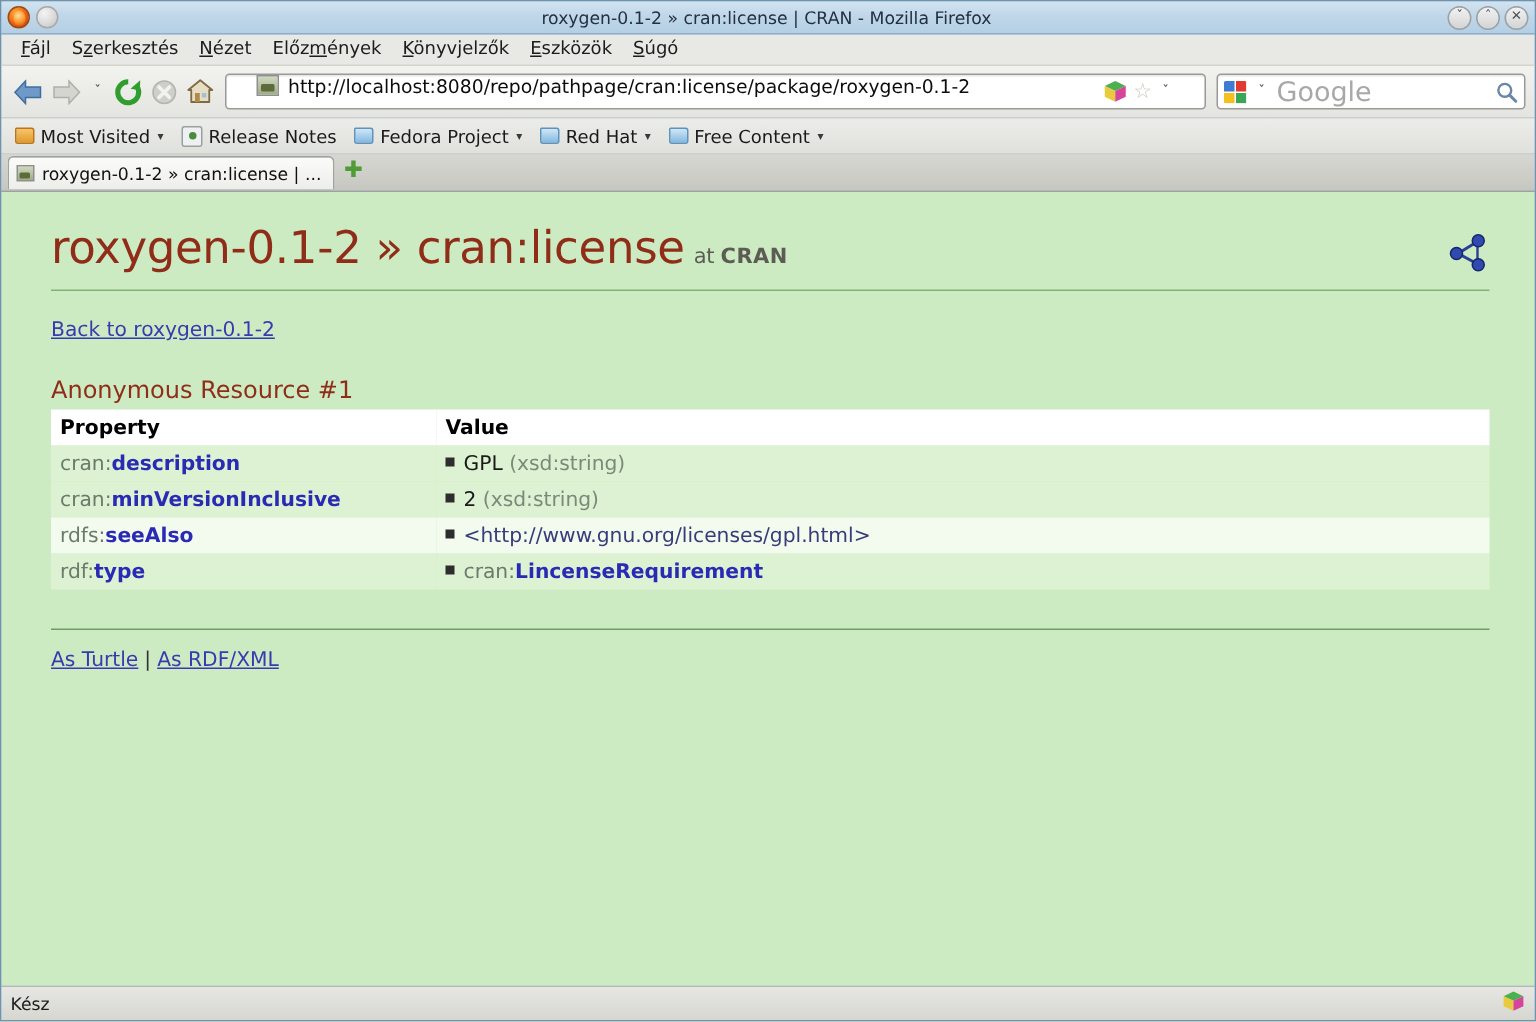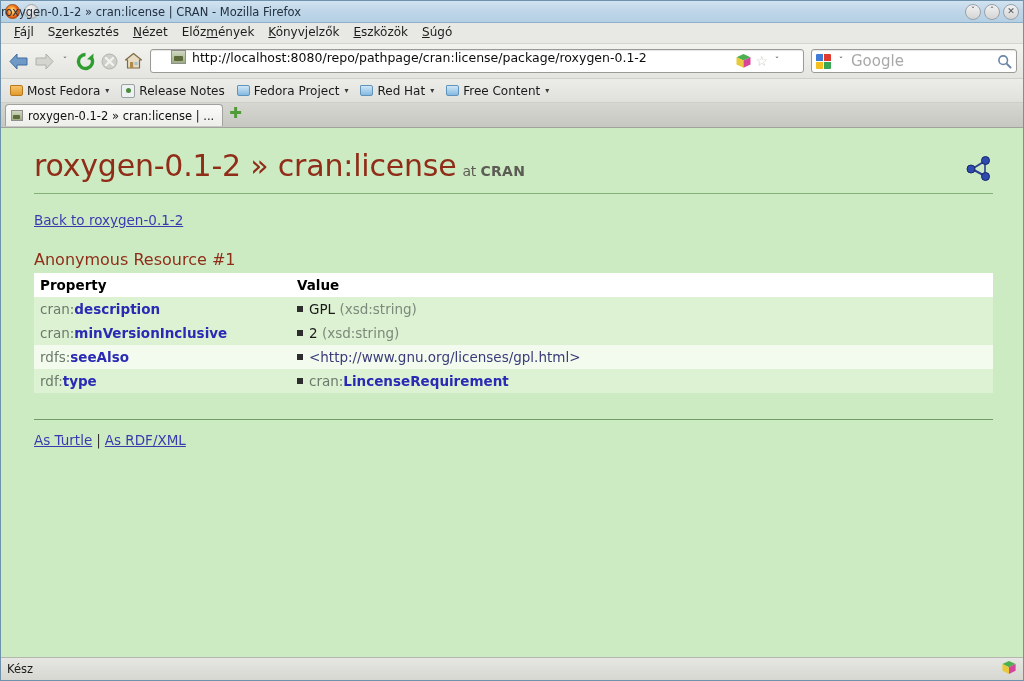--- a/index.html
+++ b/index.html
@@ -53,21 +53,21 @@
     background: radial-gradient(circle at 40% 35%, #ffe0a0 0%, #ff9b2e 50%, #d4500e 100%);
   }
   .tb-dot {
     width: 15px; height: 15px; border-radius: 50%;
     background: radial-gradient(circle at 35% 30%, #f4f4f4 0%, #d8d8d8 60%, #bcbcbc 100%);
     border: 1px solid #a8a8a8; box-sizing: border-box;
   }
   .titlebar-title {
     position: absolute;
     left: 0; right: 2px;
-    text-align: left;
+    text-align: center;
     font-size: 11.5px;
     color: #223040;
     pointer-events: none;
   }
   .tb-right {
     margin-left: auto;
     display: flex;
     align-items: center;
     gap: 3px;
     z-index: 2;
@@ -169,21 +169,21 @@
     gap: 4px;
     box-shadow: inset 0 1px 1px rgba(0,0,0,0.10);
   }
   .g-ico {
     width: 15px; height: 15px; flex: none;
     position: relative; overflow: hidden;
     border-radius: 1px;
   }
   .search-ph {
     flex: 1;
-    font-size: 15px;
+    font-size: 18px;
     color: #a8a8a8;
   }
   .mag-ico { width: 15px; height: 15px; flex: none; }
 
   
   .bookmarks {
     height: 23px; min-height: 23px;
     background: linear-gradient(to bottom, #ececE8 0%, #e0e0dc 100%);
     border-bottom: 1px solid #cfcfca;
     display: flex;
@@ -476,21 +476,21 @@
           <circle cx="6.2" cy="6.2" r="4.3" fill="none" stroke="#6a86a8" stroke-width="1.6"></circle>
           <path d="M9.6 9.6 L13.5 13.5" stroke="#6a86a8" stroke-width="2" stroke-linecap="round"></path>
         </svg>
       </div>
     </div>
   </div>
 
   <div class="bookmarks">
     <div class="bm">
       <span class="bm-folder orange"></span>
-      <span>Most Fedora</span>
+      <span>Most Visited</span>
       <span class="bm-caret">▾</span>
     </div>
     <div class="bm">
       <span class="bm-dot-ico"></span>
       <span>Release Notes</span>
     </div>
     <div class="bm">
       <span class="bm-folder blue"></span>
       <span>Fedora Project</span>
       <span class="bm-caret">▾</span>

